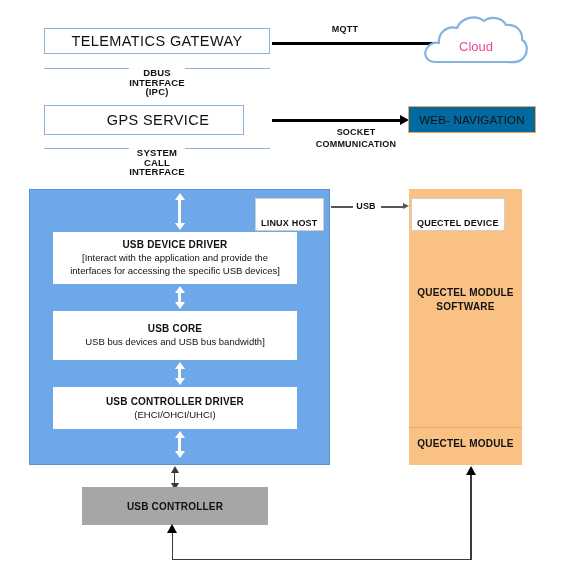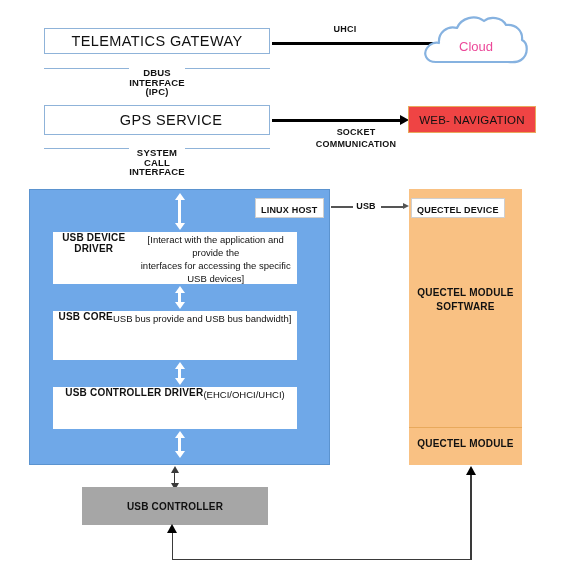--- a/index.html
+++ b/index.html
@@ -66,42 +66,42 @@
   .cloud-wrap { width: 108px; height: 62px; }
   .cloud-label {
     position: absolute; left: 0; top: 0; width: 108px; height: 62px;
     display: flex; align-items: center; justify-content: center;
     font-size: 13px; color: #ec4899; padding-top: 6px;
   }
 
   
   .webnav {
     border: 1px solid #E8A95C;
-    background: #ef4444;
+    background: #0369a1;
     display: flex; align-items: center; justify-content: center;
     font-size: 11.5px; color: #111; letter-spacing: .2px;
   }
 
   
   .host-panel {
     background: #6FA8E8;
     border: 1px solid #5B93CF;
   }
   .tag {
     background: #ffffff;
     border: 1px solid #cfcfcf;
     font-size: 9px; font-weight: bold; color: #111;
-    padding: 6px 5px 2px 5px;
+    padding: 19px 5px 2px 5px;
     letter-spacing: .2px;
     white-space: nowrap;
   }
   .inner-box {
     background: #ffffff;
-    display: flex; flex-direction: row;
-    align-items: flex-start; justify-content: center;
+    display: flex; flex-direction: column;
+    align-items: center; justify-content: center;
     text-align: center;
     color: #111;
   }
   .inner-title { font-size: 10px; font-weight: bold; letter-spacing: .2px; }
   .inner-desc  { font-size: 9.5px; line-height: 13px; margin-top: 1px; }
 
   
   .dbl-arrow { width: 11px; }
   .dbl-arrow .head-up {
     width: 0; height: 0; margin: 0 auto;
@@ -154,37 +154,37 @@
 </head>
 <body>
 
 <div id="canvas">
 
   <div class="abs svc-box" style="left:44px; top:28px; width:226px; height:26px;">
     <span>TELEMATICS GATEWAY</span>
   </div>
 
   <div class="abs link-thick" style="left:272px; top:42px; width:165px;"></div>
-  <div class="abs edge-label" style="left:300px; top:23px; width:90px;">UHCI</div>
+  <div class="abs edge-label" style="left:300px; top:23px; width:90px;">MQTT</div>
 
   <div class="abs cloud-wrap" style="left:422px; top:12px;">
     <svg width="108" height="62" viewBox="0 0 108 62">
       <path d="M14 50 C4 50 1 42 5 36 C8 31 14 30 17 31 C16 21 25 13 35 16 C39 6 53 2 62 9
                C68 4 80 5 84 13 C94 12 101 19 100 28 C106 31 107 42 99 48 C95 51 90 50 86 50 Z" fill="#ffffff" stroke="#86B2E0" stroke-width="2.2" stroke-linejoin="round"></path>
     </svg>
     <div class="cloud-label">Cloud</div>
   </div>
 
   <div class="abs iface" style="left:44px; top:68px; width:226px; height:28px;">
     <div class="rule"></div>
     <div class="iface-label">DBUS INTERFACE (IPC)</div>
     <div class="rule"></div>
   </div>
 
-  <div class="abs svc-box" style="left:44px; top:105px; width:226px; height:30px;padding-left:28px;">
+  <div class="abs svc-box" style="left:44px; top:105px; width:200px; height:30px;padding-left:28px;">
     <span>GPS SERVICE</span>
   </div>
 
   <div class="abs link-thick" style="left:272px; top:119px; width:130px;"></div>
   <div class="abs arrow-right" style="left:400px; top:115px;"></div>
   <div class="abs edge-label" style="left:301px; top:126px; width:110px;">
     <div>SOCKET</div>
     <div>COMMUNICATION</div>
   </div>
 
@@ -218,21 +218,21 @@
 
   <div class="abs dbl-arrow" style="left:174px; top:286px; height:23px;">
     <div class="head-up"></div>
     <div class="shaft" style="height:9px;"></div>
     <div class="head-down"></div>
   </div>
 
   <div class="abs inner-box" style="left:53px; top:311px; width:244px; height:49px;">
     <div class="inner-title">USB CORE</div>
     <div class="inner-desc">
-      <div>USB bus provide and USB bus bandwidth]</div>
+      <div>USB bus devices and USB bus bandwidth]</div>
     </div>
   </div>
 
   <div class="abs dbl-arrow" style="left:174px; top:362px; height:23px;">
     <div class="head-up"></div>
     <div class="shaft" style="height:9px;"></div>
     <div class="head-down"></div>
   </div>
 
   <div class="abs inner-box" style="left:53px; top:387px; width:244px; height:42px;">

